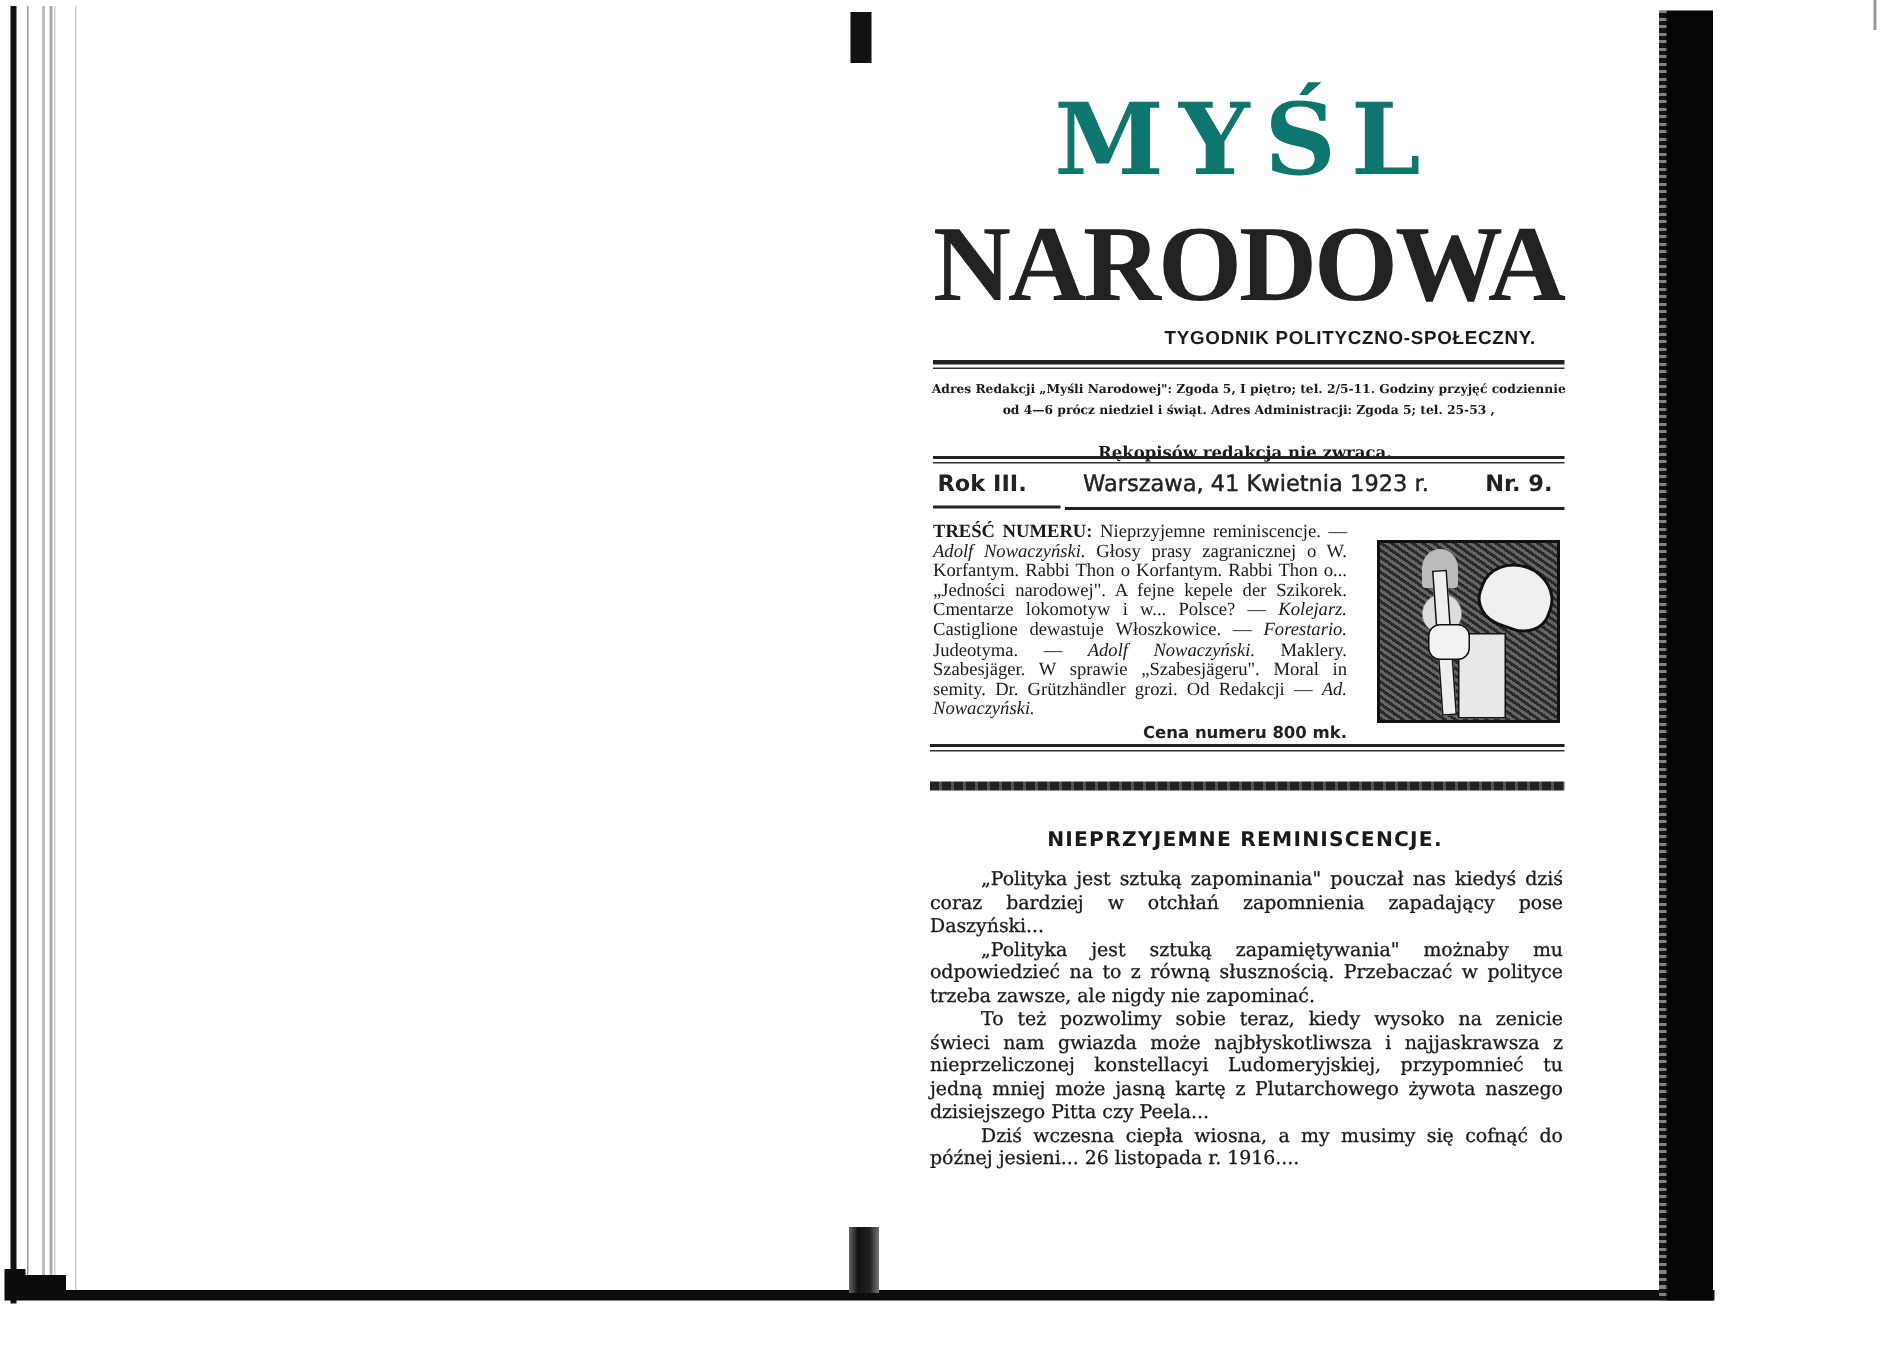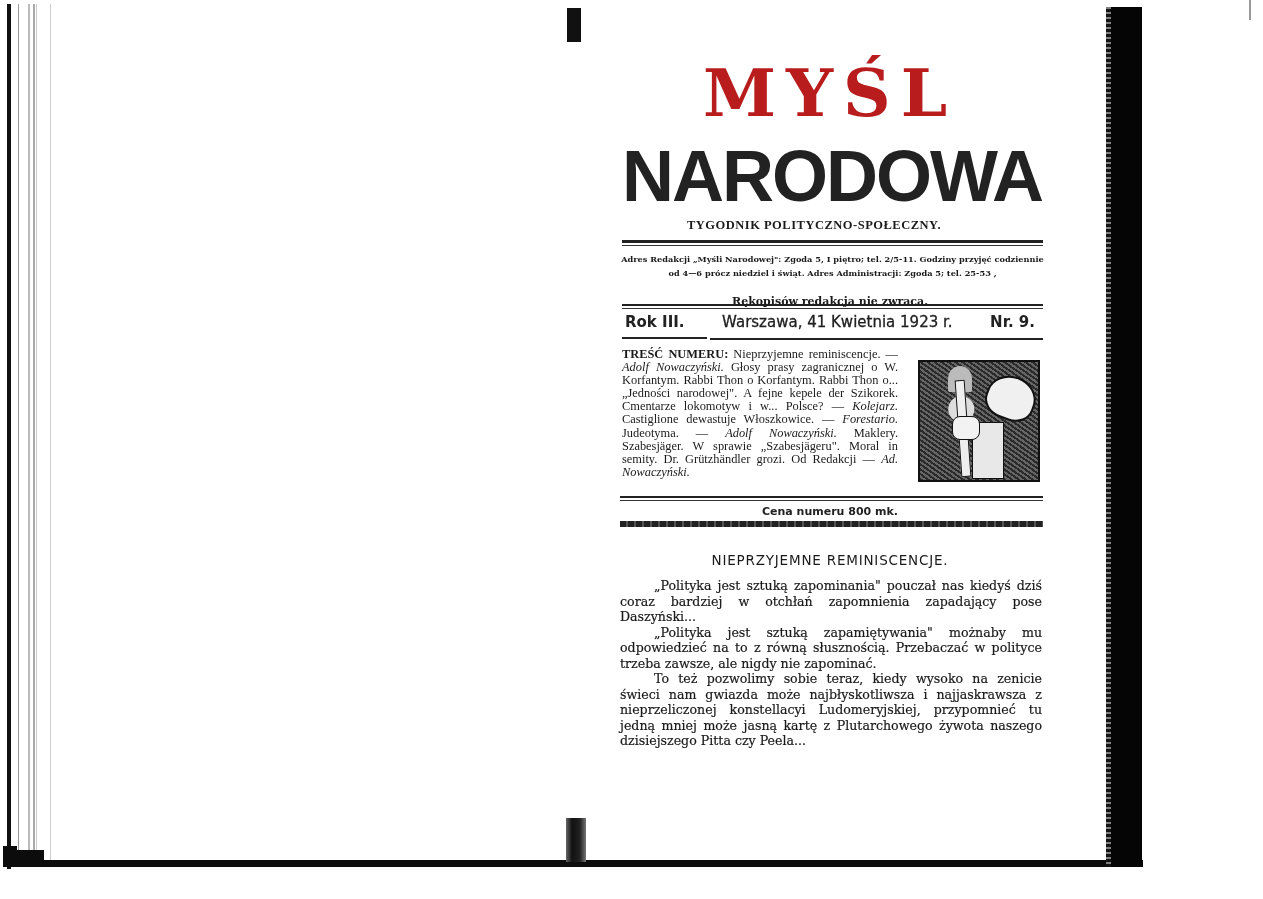--- a/index.html
+++ b/index.html
@@ -17,30 +17,30 @@
     .right-band { left: 1106px; top: 7px; width: 36px; height: 860px; background: #050505; }
     .right-band::before { content:""; position:absolute; left:0; top:0; width:5px; height:100%; background: repeating-linear-gradient(#fff 0 2px, #222 2px 5px); opacity:.5; }
     .gutter-top { left: 567px; top: 8px; width: 14px; height: 34px; background: #111; }
     .gutter-bottom { left: 566px; top: 818px; width: 20px; height: 44px; background: linear-gradient(90deg,#666,#111 30%,#222 70%,#777); }
     .scroll-mark { left: 1249px; top: 0; width: 2px; height: 20px; background: #999; }
 
     
     .title-mysl {
       left: 600px; top: 58px; width: 460px; text-align: center;
       font-family: "DejaVu Serif", serif; font-weight: bold; font-size: 66px;
-      letter-spacing: 10px; color: #b91c1c; line-height: 70px;
+      letter-spacing: 10px; color: #0f766e; line-height: 70px;
     }
     .title-narodowa {
       left: 612px; top: 138px; width: 440px; text-align: center;
-      font-family: Liberation Sans, sans-serif; font-weight: bold; font-size: 72px;
+      font-family: Liberation Serif, serif; font-weight: bold; font-size: 72px;
       letter-spacing: -2px; color: #222; line-height: 76px;
     }
     .subtitle {
-      left: 584px; top: 218px; width: 460px; text-align: center;
-      font-family: Liberation Serif, serif; font-weight: bold; font-size: 12.5px; letter-spacing: .5px;
+      left: 564px; top: 218px; width: 460px; text-align: right;
+      font-family: Liberation Sans, sans-serif; font-weight: bold; font-size: 12.5px; letter-spacing: .5px;
     }
     .rule { position: absolute; height: 3px; background: #222; }
     .rule.thin { height: 1px; background: #333; }
     .address {
       left: 620px; top: 252px; width: 425px; text-align: center;
       font-family: "DejaVu Serif", serif; font-weight: bold; font-size: 8.2px; line-height: 14px;
     }
     .manuscripts {
       left: 600px; top: 285px; width: 460px; text-align: center;
       font-family: "DejaVu Serif", serif; font-weight: bold; font-size: 11px; margin-top: 10px;
@@ -65,28 +65,28 @@
         repeating-linear-gradient(35deg, #2a2a2a 0 2px, #666 2px 4px);
       border: 2px solid #111;
     }
     .illustration .torch { position:absolute; left: 38px; top: 18px; width: 8px; height: 95px; background:#eee; border:1px solid #111; transform: rotate(-4deg); }
     .illustration .flame { position:absolute; left: 28px; top: 4px; width: 24px; height: 26px; background:#bbb; border-radius: 50% 50% 10% 10%; }
     .illustration .hand { position:absolute; left: 32px; top: 54px; width: 26px; height: 22px; background:#f2f2f2; border:1px solid #111; border-radius: 8px; }
     .illustration .helmet { position:absolute; left: 66px; top: 14px; width: 46px; height: 40px; background:#f0f0f0; border:2px solid #111; border-radius: 50% 50% 40% 40%; transform: rotate(20deg); }
     .illustration .body { position:absolute; left: 52px; top: 60px; width: 30px; height: 55px; background:#e8e8e8; border:1px solid #111; }
 
     .price {
-      left: 600px; top: 505px; width: 460px; text-align: center;
+      left: 600px; top: 482px; width: 460px; text-align: center;
       font-family: "DejaVu Sans", sans-serif; font-weight: bold; font-size: 11px; color:#222;
     }
     .price-bar { left: 620px; top: 521px; width: 423px; height: 6px; background: repeating-linear-gradient(90deg,#222 0 6px,#555 6px 8px); }
 
     .article-title {
       left: 600px; top: 552px; width: 460px; text-align: center;
-      font-family: "DejaVu Sans", sans-serif; font-weight: normal; font-size: 13.5px; letter-spacing: .8px;
+      font-family: "DejaVu Sans", sans-serif; font-weight: bold; font-size: 13.5px; letter-spacing: .8px;
     }
     .article {
       left: 620px; top: 578px; width: 422px;
       font-family: "DejaVu Serif", serif; font-size: 12.6px; line-height: 15.5px; text-align: justify;
       -webkit-text-stroke: .2px #1a1a1a;
     }
     .article p { margin: 0; text-indent: 34px; }
   </style>
 </head>
 <body>
@@ -138,13 +138,14 @@
 <div class="rule" style="left:620px;top:496px;width:423px;height:2px;"></div>
 <div class="rule thin" style="left:620px;top:500px;width:423px;"></div>
 <div class="abs price">Cena numeru 800 mk.</div>
 <div class="abs price-bar"></div>
 
 <div class="abs article-title">NIEPRZYJEMNE REMINISCENCJE.</div>
 <div class="abs article">
   <p>„Polityka jest sztuką zapominania" pouczał nas kiedyś dziś coraz bardziej w otchłań zapomnienia zapadający pose Daszyński...</p>
   <p>„Polityka jest sztuką zapamiętywania" możnaby mu odpowiedzieć na to z równą słusznością. Przebaczać w polityce trzeba zawsze, ale nigdy nie zapominać.</p>
   <p>To też pozwolimy sobie teraz, kiedy wysoko na zenicie świeci nam gwiazda może najbłyskotliwsza i najjaskrawsza z nieprzeliczonej konstellacyi Ludomeryjskiej, przypomnieć tu jedną mniej może jasną kartę z Plutarchowego żywota naszego dzisiejszego Pitta czy Peela...</p>
+  <p>Dziś wczesna ciepła wiosna, a my musimy się cofnąć do późnej jesieni... 26 listopada r. 1916....</p>
 </div>
 
 </body></html>

